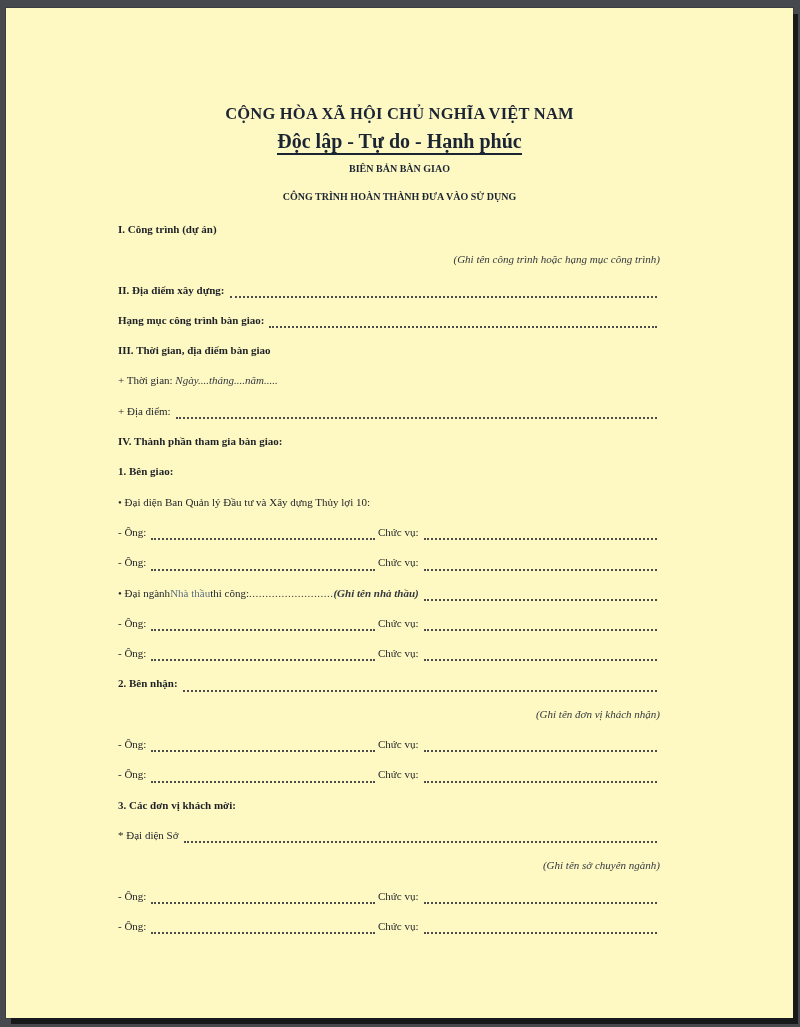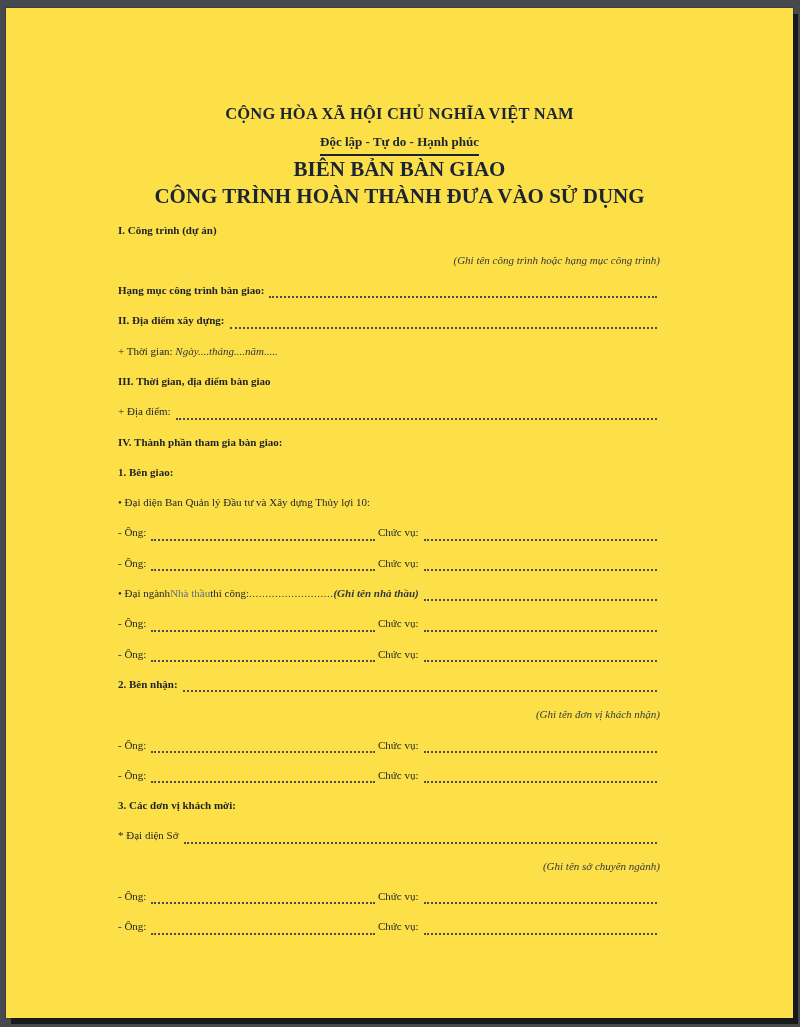--- a/index.html
+++ b/index.html
@@ -6,40 +6,40 @@
   html, body {
     width: 800px; height: 1027px;
     background: #46494e;
     font-family: "Liberation Serif", "DejaVu Serif", serif;
     overflow: hidden;
   }
   .page {
     position: absolute;
     left: 6px; top: 8px;
     width: 787px; height: 1010px;
-    background: #fde047;
+    background: #fef9c3;
     box-shadow: 5px 6px 0 #17191b, 0 0 0 1px #3a3d41;
   }
   
   .header {
     padding-top: 92px;
     text-align: center;
     color: #1b2433;
     font-weight: bold;
     line-height: 27.5px;
   }
   .header .t1 { font-size: 16.5px; letter-spacing: 0.2px; }
-  .header .t2 { font-size: 13px; }
+  .header .t2 { font-size: 20px; }
   .header .t2 .u {
     display: inline-block;
     border-bottom: 2px solid #1b2433;
     padding-bottom: 1px;
     line-height: 22px;
   }
-  .header .t3, .header .t4 { font-size: 21px; }
+  .header .t3, .header .t4 { font-size: 10px; }
 
   
   .content {
     margin: 4px 133px 0 112px;
     font-size: 11px;
     color: #23262b;
     line-height: 30.3px;
   }
   .line { white-space: nowrap; }
   .b { font-weight: bold; color: #1d2127; }
@@ -71,36 +71,36 @@
     <div class="t3">BIÊN BẢN BÀN GIAO</div>
     <div class="t4">CÔNG TRÌNH HOÀN THÀNH ĐƯA VÀO SỬ DỤNG</div>
   </div>
 
   <div class="content">
 
     <div class="line b">I. Công trình (dự án)</div>
     <div class="line i">(Ghi tên công trình hoặc hạng mục công trình)</div>
 
     <div class="row">
+      <span class="txt b">II. Địa điểm xây dựng:</span>
+      <span class="leader"></span>
+    </div>
+
+    <div class="row">
       <span class="txt b">Hạng mục công trình bàn giao:</span>
       <span class="leader"></span>
     </div>
 
-    <div class="row">
-      <span class="txt b">II. Địa điểm xây dựng:</span>
-      <span class="leader"></span>
-    </div>
+    <div class="line b">III. Thời gian, địa điểm bàn giao</div>
 
     <div class="line">
       <span>+ Thời gian:</span>
       <span> </span>
       <span class="i">Ngày....tháng....năm.....</span>
     </div>
-
-    <div class="line b">III. Thời gian, địa điểm bàn giao</div>
 
     <div class="row">
       <span class="txt">+ Địa điểm:</span>
       <span class="leader"></span>
     </div>
 
     <div class="line b">IV. Thành phần tham gia bàn giao:</div>
 
     <div class="line b">1. Bên giao:</div>
 

